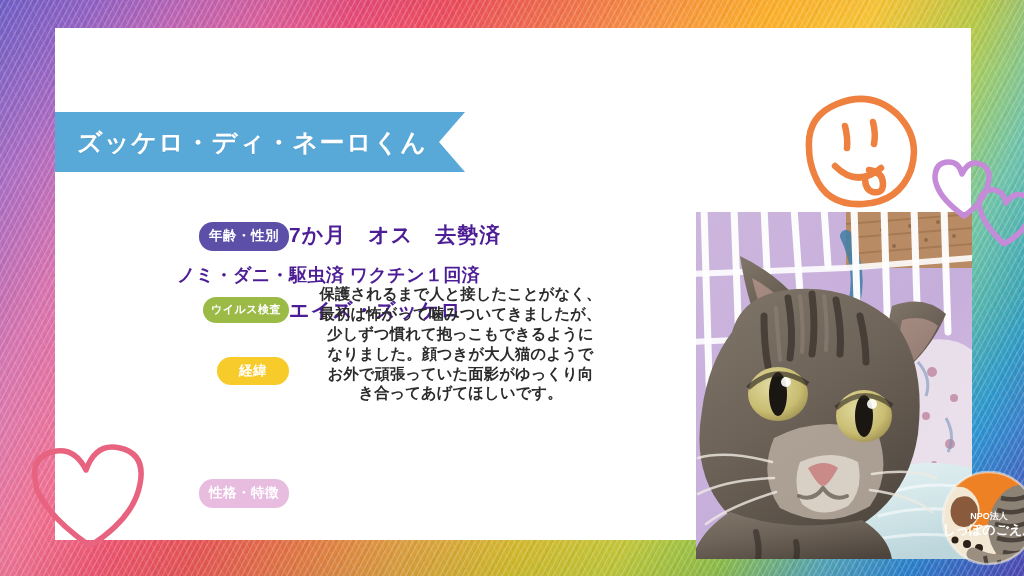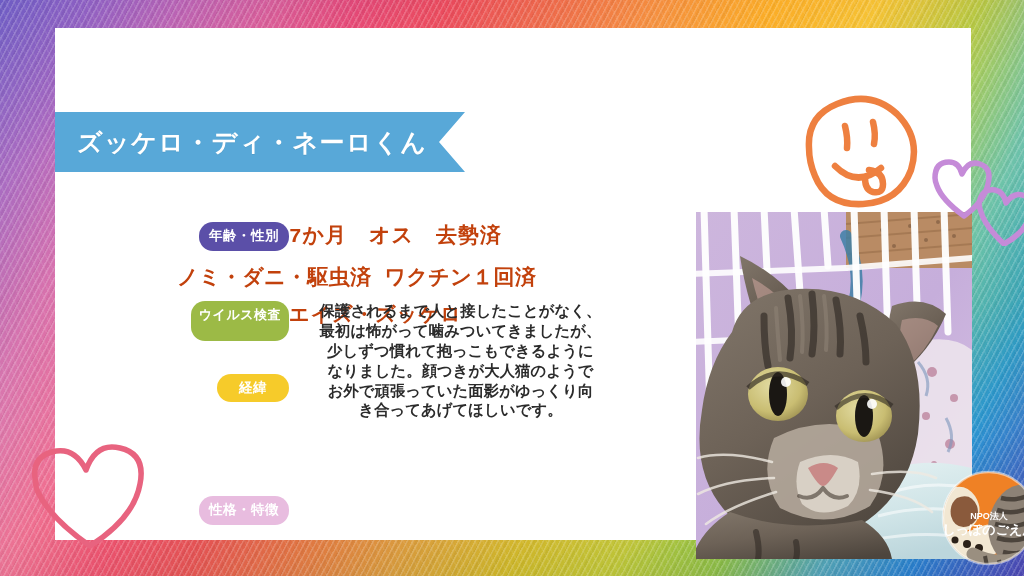--- a/index.html
+++ b/index.html
@@ -78,27 +78,27 @@
 
   
   .info{position:absolute;left:122px;top:192px;width:455px;}
   .row{display:flex;align-items:flex-start;margin-bottom:8px;}
   .badge-cell{width:112px;flex:0 0 112px;display:flex;justify-content:flex-end;padding-top:2px;}
   .badge{
     display:inline-block;border-radius:14px;color:#fff;font-weight:bold;
     font-size:13.5px;line-height:1;padding:7px 10px 8px;white-space:nowrap;
     letter-spacing:.5px;text-align:center;
   }
-  .badge.wide{padding:7px 8px 20px;font-size:13px;}
+  .badge.wide{padding:7px 8px 8px;font-size:11px;}
   .badge.narrow{padding:7px 22px 8px;margin-top:23px;}
   .val{
-    flex:1;color:#c2410c;font-weight:bold;white-space:nowrap;font-family:Liberation Mono, monospace;
+    flex:1;color:#4c1d95;font-weight:bold;white-space:nowrap;
   }
   .val.big{font-size:21px;letter-spacing:1px;padding-top:1px;}
-  .val.mid{font-size:21px;letter-spacing:.4px;padding-top:4px;}
+  .val.mid{font-size:18px;letter-spacing:.4px;padding-top:4px;}
   .val.big2{font-size:20px;letter-spacing:1.2px;padding-top:2px;}
   .para{
     flex:1;color:#2b2b2b;font-weight:bold;font-size:15.3px;line-height:1.30;
     letter-spacing:.1px;white-space:pre-line;padding-top:1px;
   }
   .row-keiki{margin-bottom:2px;}
   .row-seikaku .badge-cell{padding-top:8px;}
 
   
   .row-keiki .badge-cell{align-items:flex-start;}

